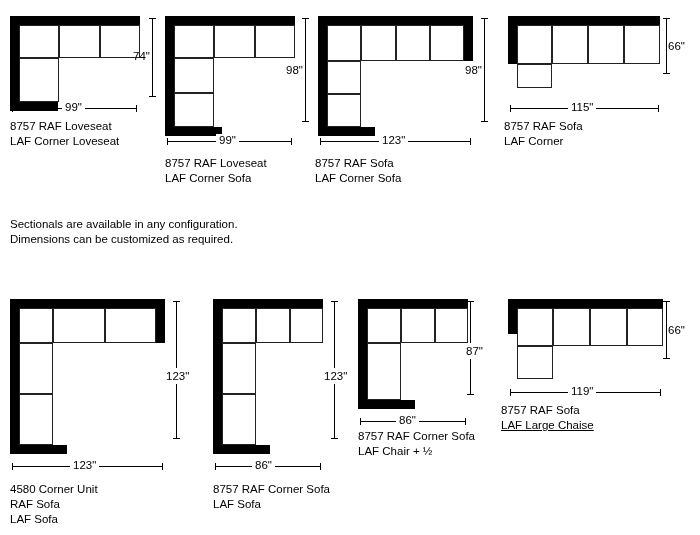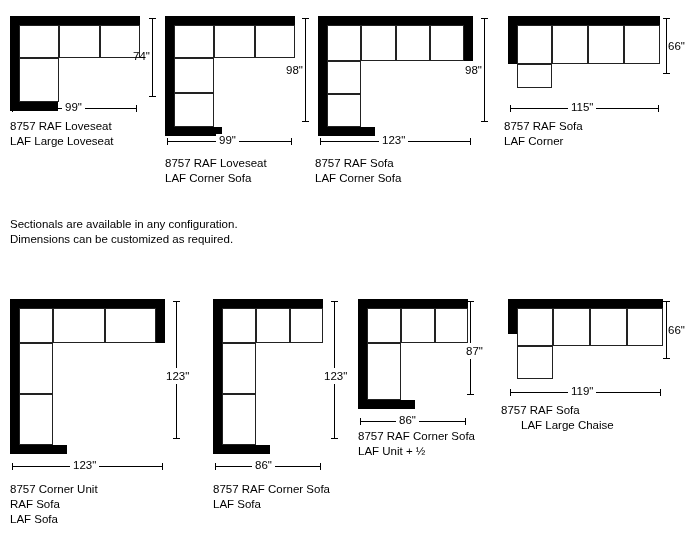--- a/index.html
+++ b/index.html
@@ -55,21 +55,21 @@
   <div class="tick-h" style="left:149px;top:18px;"></div>
   <div class="tick-h" style="left:149px;top:96px;"></div>
   <div class="dimlabel" style="left:133px;top:50px;">74"</div>
 
   <div class="dimline-h" style="left:12px;top:108px;width:124px;"></div>
   <div class="tick-v" style="left:12px;top:105px;"></div>
   <div class="tick-v" style="left:136px;top:105px;"></div>
   <div class="dimlabel" style="left:62px;top:101px;background:#fff;padding:0 3px;">99"</div>
 
   <div class="caption" style="left:10px;top:119px;">8757 RAF Loveseat</div>
-  <div class="caption" style="left:10px;top:134px;">LAF Large Loveseat</div>
+  <div class="caption" style="left:10px;top:134px;">LAF Corner Loveseat</div>
 
   <div class="unit" style="left:165px;top:16px;width:130px;height:120px;">
     <div class="bar" style="left:0px;top:0px;width:130px;height:9px;"></div>
     <div class="bar" style="left:0px;top:0px;width:9px;height:120px;"></div>
     <div class="bar" style="left:0px;top:111px;width:57px;height:9px;"></div>
     <div class="seat" style="left:9px;top:9px;width:40px;height:33px;"></div>
     <div class="seat" style="left:49px;top:9px;width:41px;height:33px;"></div>
     <div class="seat" style="left:90px;top:9px;width:40px;height:33px;"></div>
     <div class="seat" style="left:9px;top:42px;width:40px;height:35px;"></div>
     <div class="seat" style="left:9px;top:77px;width:40px;height:34px;"></div>
@@ -155,21 +155,21 @@
   <div class="dimline-v" style="left:176px;top:301px;height:137px;"></div>
   <div class="tick-h" style="left:173px;top:301px;"></div>
   <div class="tick-h" style="left:173px;top:438px;"></div>
   <div class="dimlabel" style="left:166px;top:368px;background:#fff;padding:2px 0;">123"</div>
 
   <div class="dimline-h" style="left:12px;top:466px;width:150px;"></div>
   <div class="tick-v" style="left:12px;top:463px;"></div>
   <div class="tick-v" style="left:162px;top:463px;"></div>
   <div class="dimlabel" style="left:70px;top:459px;background:#fff;padding:0 3px;">123"</div>
 
-  <div class="caption" style="left:10px;top:482px;">8757 Corner Unit</div>
+  <div class="caption" style="left:10px;top:482px;">4580 Corner Unit</div>
   <div class="caption" style="left:10px;top:497px;">RAF Sofa</div>
   <div class="caption" style="left:10px;top:512px;">LAF Sofa</div>
 
   <div class="unit" style="left:213px;top:299px;width:110px;height:155px;">
     <div class="bar" style="left:0px;top:0px;width:110px;height:9px;"></div>
     <div class="bar" style="left:0px;top:0px;width:9px;height:155px;"></div>
     <div class="bar" style="left:0px;top:146px;width:57px;height:9px;"></div>
     <div class="seat" style="left:9px;top:9px;width:34px;height:35px;"></div>
     <div class="seat" style="left:43px;top:9px;width:34px;height:35px;"></div>
     <div class="seat" style="left:77px;top:9px;width:33px;height:35px;"></div>
@@ -204,21 +204,21 @@
   <div class="tick-h" style="left:467px;top:301px;"></div>
   <div class="tick-h" style="left:467px;top:394px;"></div>
   <div class="dimlabel" style="left:466px;top:343px;background:#fff;padding:2px 0;">87"</div>
 
   <div class="dimline-h" style="left:360px;top:421px;width:105px;"></div>
   <div class="tick-v" style="left:360px;top:418px;"></div>
   <div class="tick-v" style="left:465px;top:418px;"></div>
   <div class="dimlabel" style="left:396px;top:414px;background:#fff;padding:0 3px;">86"</div>
 
   <div class="caption" style="left:358px;top:429px;">8757 RAF Corner Sofa</div>
-  <div class="caption" style="left:358px;top:444px;">LAF Unit + ½</div>
+  <div class="caption" style="left:358px;top:444px;">LAF Chair + ½</div>
 
   <div class="unit" style="left:508px;top:299px;width:155px;height:80px;">
     <div class="bar" style="left:0px;top:0px;width:155px;height:9px;"></div>
     <div class="bar" style="left:0px;top:0px;width:9px;height:35px;"></div>
     <div class="seat" style="left:9px;top:9px;width:36px;height:38px;"></div>
     <div class="seat" style="left:45px;top:9px;width:37px;height:38px;"></div>
     <div class="seat" style="left:82px;top:9px;width:37px;height:38px;"></div>
     <div class="seat" style="left:119px;top:9px;width:36px;height:38px;"></div>
     <div class="seat" style="left:9px;top:47px;width:36px;height:33px;"></div>
   </div>
@@ -227,15 +227,15 @@
   <div class="tick-h" style="left:663px;top:301px;"></div>
   <div class="tick-h" style="left:663px;top:358px;"></div>
   <div class="dimlabel" style="left:668px;top:324px;">66"</div>
 
   <div class="dimline-h" style="left:510px;top:392px;width:150px;"></div>
   <div class="tick-v" style="left:510px;top:389px;"></div>
   <div class="tick-v" style="left:660px;top:389px;"></div>
   <div class="dimlabel" style="left:568px;top:385px;background:#fff;padding:0 3px;">119"</div>
 
   <div class="caption" style="left:501px;top:403px;">8757 RAF Sofa</div>
-  <div class="caption" style="left:521px;top:418px;">LAF Large Chaise</div>
+  <div class="caption" style="left:501px;top:418px;text-decoration:underline;">LAF Large Chaise</div>
 
 </div>
 
 </body></html>

